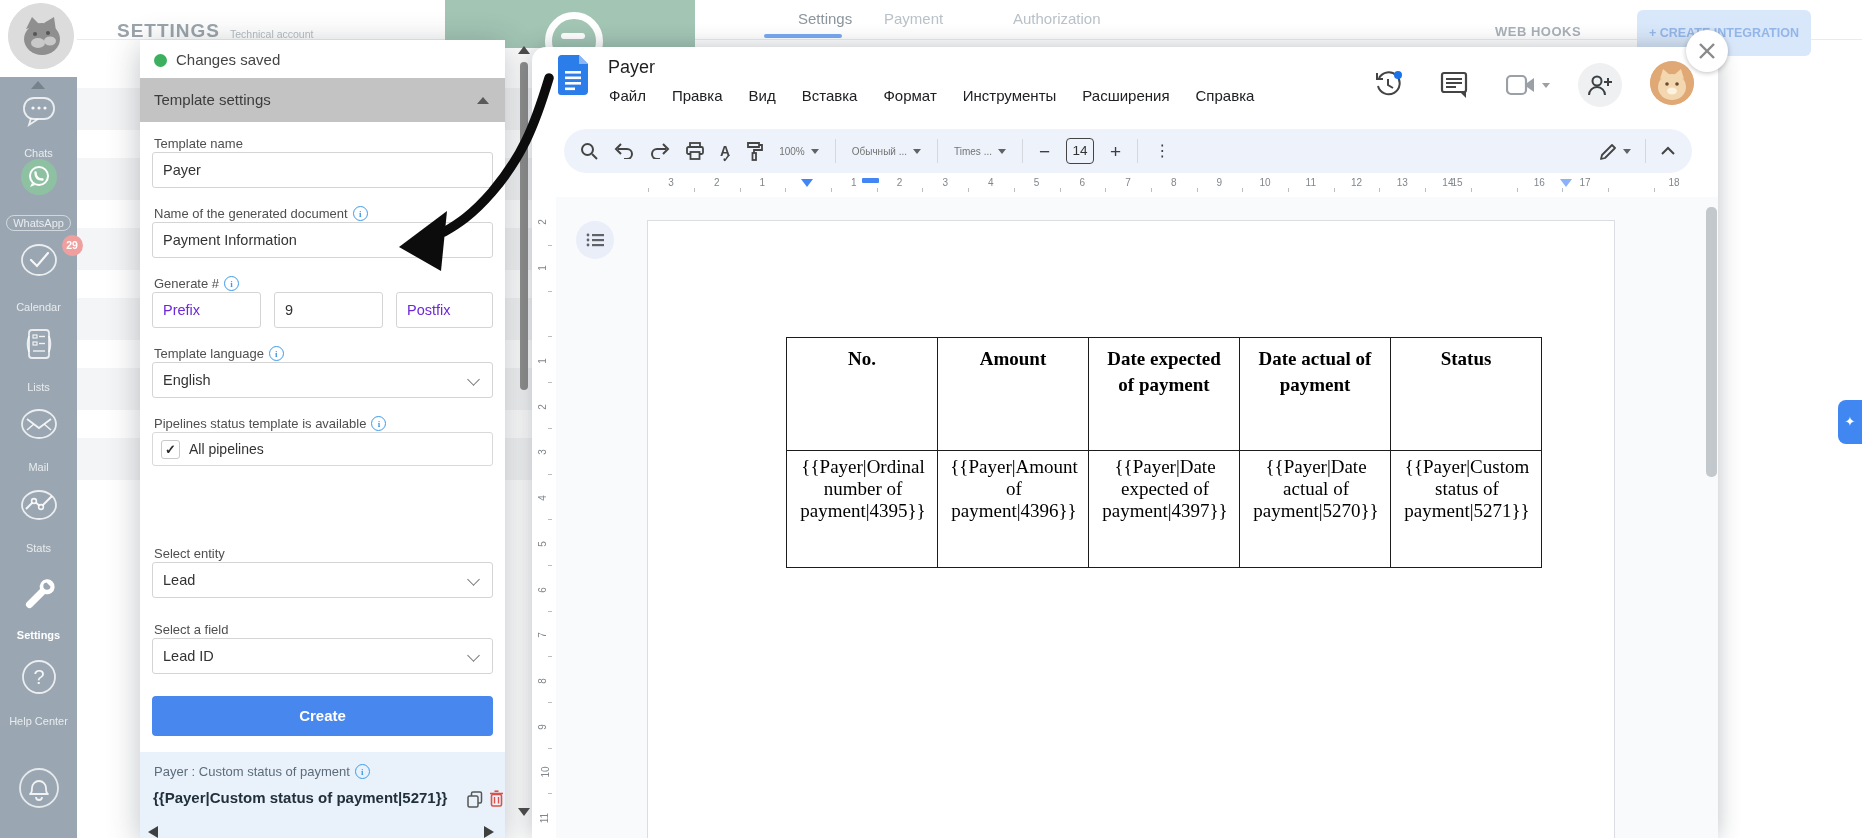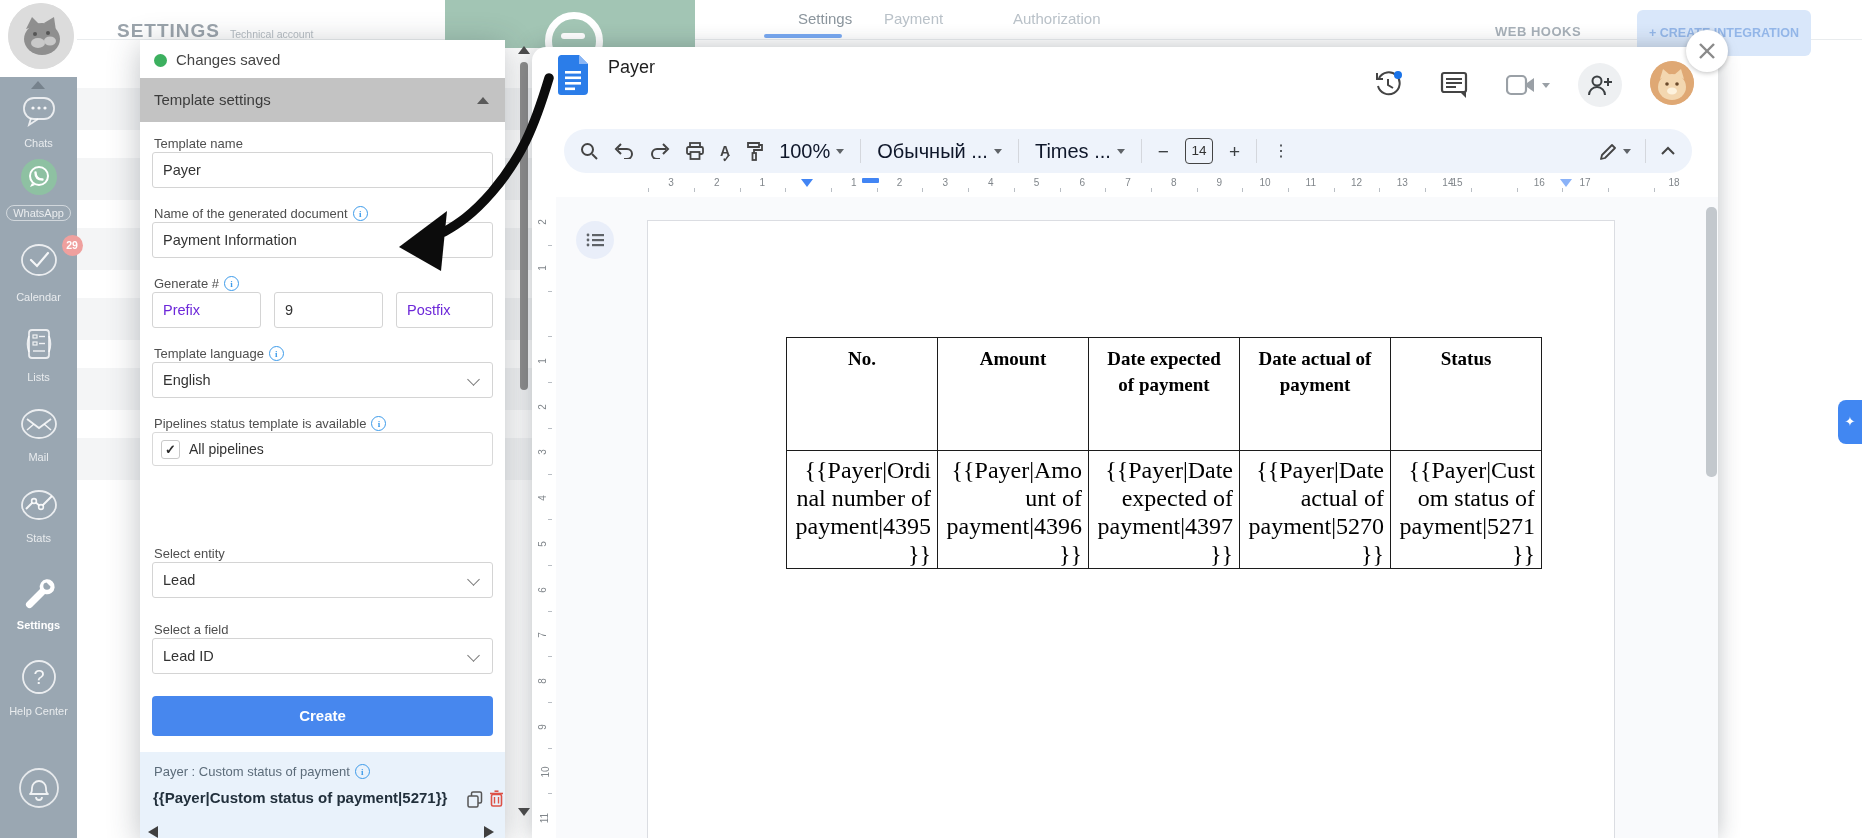--- a/index.html
+++ b/index.html
@@ -21,21 +21,21 @@
   .webhooks{left:1495px;top:24px;font-size:13px;font-weight:bold;letter-spacing:.5px;color:#a8b1b9;}
   .create-int{left:1637px;top:10px;width:174px;height:46px;background:#d9e7fa;border-radius:6px;
     color:#93b6e8;font-weight:bold;font-size:12.5px;text-align:center;line-height:46px;}
   .ai-tab{left:1838px;top:400px;width:24px;height:44px;background:#4187f2;border-radius:8px 0 0 8px;
     color:#fff;font-size:13px;text-align:center;line-height:44px;}
 
   
   .sidebar{left:0;top:77px;width:77px;height:761px;background:#9aa7b2;}
   .side-up{left:31px;top:81px;width:0;height:0;border-left:7px solid transparent;border-right:7px solid transparent;border-bottom:8px solid #76828c;}
   .sitem{position:absolute;left:0;width:77px;text-align:center;color:rgba(255,255,255,.82);}
-  .sitem .slabel{display:inline-block;font-size:11px;margin-top:9px;color:rgba(255,255,255,.78);}
+  .sitem .slabel{display:inline-block;font-size:11px;margin-top:19px;color:rgba(255,255,255,.78);}
   .sitem.active .slabel{font-weight:bold;color:#fff;}
   .sitem svg{display:block;margin:0 auto;}
   .wa-tag{border:1px solid rgba(255,255,255,.55);border-radius:9px;padding:1px 6px;}
   .badge{position:absolute;left:43px;top:-7px;width:21px;height:21px;background:#efa09e;border-radius:50%;
     color:#fff;font-size:10.5px;font-weight:bold;line-height:21px;text-align:center;}
   .avatar-main{left:8px;top:3px;width:66px;height:66px;border-radius:50%;background:#dedede;overflow:hidden;}
 
   
   .panel{left:140px;top:40px;width:365px;height:798px;background:#fff;box-shadow:0 6px 30px rgba(40,50,60,.30);}
   .pstatus-dot{left:14px;top:14px;width:13px;height:13px;border-radius:50%;background:#3cb05f;}
@@ -69,21 +69,21 @@
 
   
   .docs{left:532px;top:47px;width:1186px;height:791px;background:#fff;border-radius:14px 14px 0 0;box-shadow:0 0 22px rgba(40,50,60,.30);}
   .doc-title{left:76px;top:10px;font-size:18px;color:#1f1f1f;}
   .menubar{left:70px;top:38px;display:flex;gap:12px;}
   .menubar span{font-size:15px;color:#202124;padding:2px 7px;border-radius:4px;cursor:pointer;}
   .dicons{top:24px;display:flex;align-items:center;}
   .share-circle{left:1046px;top:16px;width:44px;height:44px;border-radius:50%;background:#eef0f2;display:flex;align-items:center;justify-content:center;}
   .doc-avatar{left:1118px;top:14px;width:44px;height:44px;border-radius:50%;background:#e2b184;overflow:hidden;}
   .toolbar{left:32px;top:82px;width:1128px;height:44px;background:#eef3fb;border-radius:22px;display:flex;align-items:center;padding:0 16px;box-sizing:border-box;gap:16px;}
-  .tbtxt{font-size:20px;color:#0f172a;white-space:nowrap;}
+  .tbtxt{font-size:10px;color:#737373;white-space:nowrap;}
   .tbig{font-size:19px;color:#3c4043;line-height:1;}
   .caret{width:0;height:0;border-left:4px solid transparent;border-right:4px solid transparent;border-top:5px solid #5f6368;display:inline-block;margin-left:6px;}
   .tb-div{width:1px;height:24px;background:#d4d7dd;}
   .fs-box{width:26px;height:24px;border:1.5px solid #444;border-radius:4px;font-size:13.5px;color:#333;text-align:center;line-height:24px;}
   .tb-right{margin-left:auto;display:flex;align-items:center;gap:14px;}
   .spell-a{font-size:14px;font-weight:bold;color:#444;position:relative;}
   .spell-a i{position:absolute;left:2px;top:9px;font-style:normal;font-size:11px;color:#444;}
   
   .hruler{left:26px;top:128px;width:1150px;height:20px;}
   .rnum{position:absolute;top:3px;font-size:10px;color:#80868b;transform:translateX(-50%);line-height:1;}
@@ -95,21 +95,21 @@
   .ind-tri.light{border-top-color:#8ab2f8;}
   .ind-bar{position:absolute;left:304px;top:3px;width:17px;height:5px;background:#4285f4;border-radius:1px;}
   
   .canvas{left:24px;top:150px;width:1162px;height:641px;background:#f9fafc;}
   .outline-btn{left:44px;top:174px;width:38px;height:38px;border-radius:50%;background:#e9eef9;display:flex;align-items:center;justify-content:center;}
   .page{left:115px;top:173px;width:968px;height:618px;background:#fff;border:1px solid #dbdde2;border-bottom:none;box-sizing:border-box;}
   .doc-table{position:absolute;left:138px;top:116px;width:756px;border-collapse:collapse;table-layout:fixed;
     font-family:"Liberation Serif",serif;}
   .doc-table th,.doc-table td{border:1.6px solid #1c1c1c;vertical-align:top;}
   .doc-table th{height:104px;font-size:19px;font-weight:bold;text-align:center;padding:8px 18px 0 18px;line-height:1.35;}
-  .doc-table td{height:111px;font-size:24px;font-weight:normal;text-align:right;padding:5px 6px 0 8px;line-height:1.17;overflow-wrap:anywhere;}
+  .doc-table td{height:111px;font-size:19px;font-weight:normal;text-align:center;padding:5px 6px 0 8px;line-height:1.17;overflow-wrap:anywhere;}
   .doc-sb{left:1174px;top:160px;width:11px;height:270px;background:#c3c8cd;border-radius:5px;}
   
   .close-x{left:1686px;top:30px;width:42px;height:42px;border-radius:50%;background:#fff;box-shadow:0 1px 5px rgba(0,0,0,.25);display:flex;align-items:center;justify-content:center;z-index:40;}
   
   .anno{left:0;top:0;z-index:60;pointer-events:none;}
 </style>
 </head>
 <body>
 
 <div id="stage">
@@ -361,20 +361,31 @@
       <path d="M3 0 h18 l9 9 v27 a4 4 0 0 1 -4 4 h-23 a3 3 0 0 1 -3 -3 v-33 a4 4 0 0 1 3 -4 Z" fill="#2b7de9"></path>
       <path d="M21 0 l9 9 h-9 Z" fill="#8ab6f5"></path>
       <rect x="7" y="16" width="16" height="2.6" fill="#fff"></rect>
         <rect x="7" y="21.5" width="16" height="2.6" fill="#fff"></rect>
       <rect x="7" y="27" width="16" height="2.6" fill="#fff"></rect>
         <rect x="7" y="32.5" width="10" height="2.6" fill="#fff"></rect>
     </svg>
 
     <div class="abs doc-title">Payer</div>
 
+    <div class="abs menubar">
+
+    <span>Файл</span>
+        <span>Правка</span>
+        <span>Вид</span>
+        <span>Вставка</span>
+        <span>Формат</span>
+        <span>Инструменты</span>
+        <span>Расширения</span>
+        <span>Справка</span>
+      </div>
 
     <div class="abs dicons" style="left:842px;gap:38px">
       <svg width="28" height="28" viewBox="0 0 28 28">
         <path d="M5 7 a11 11 0 1 1 -1 8" fill="none" stroke="#444" stroke-width="2"></path>
         <path d="M3 2 v6 h6" fill="none" stroke="#444" stroke-width="2"></path>
         <path d="M14 8 v6 l5 3" fill="none" stroke="#444" stroke-width="2"></path>
         <circle cx="24" cy="4" r="4" fill="#1a73e8"></circle>
       </svg>
       <svg width="28" height="28" viewBox="0 0 28 28">
         <rect x="2" y="2" width="24" height="19" rx="2" fill="none" stroke="#444" stroke-width="2.2"></rect>

